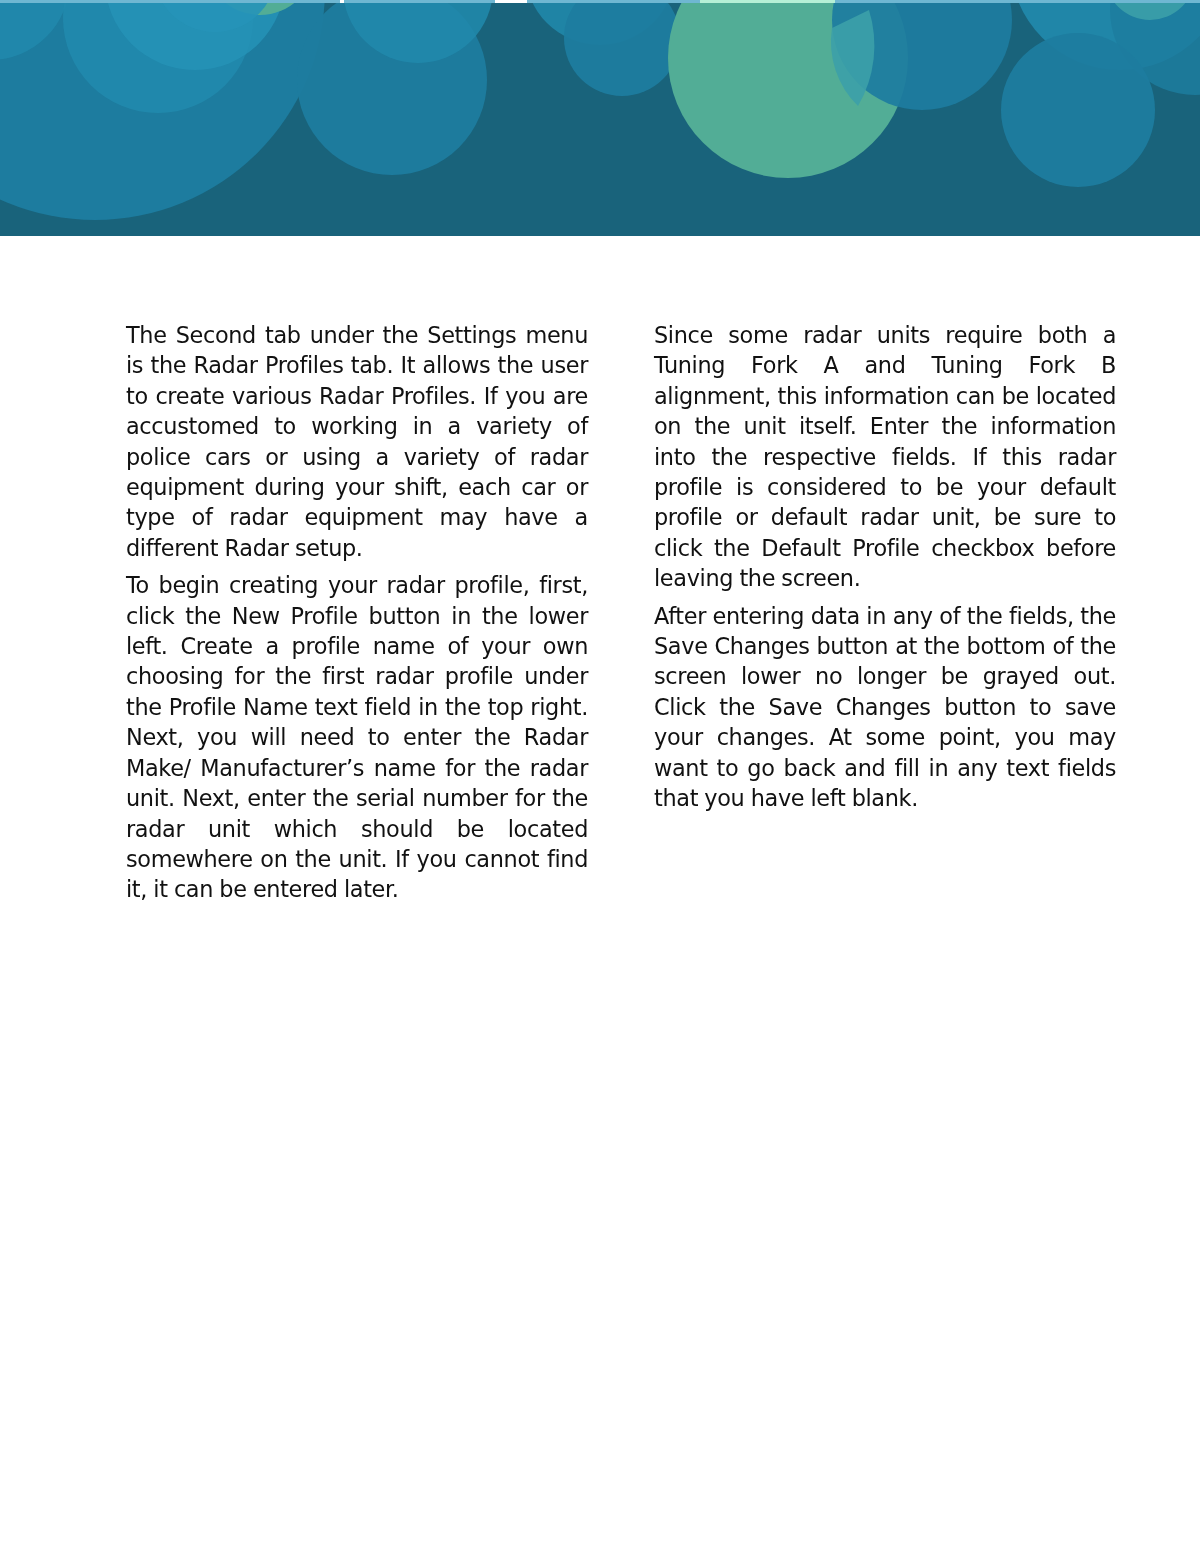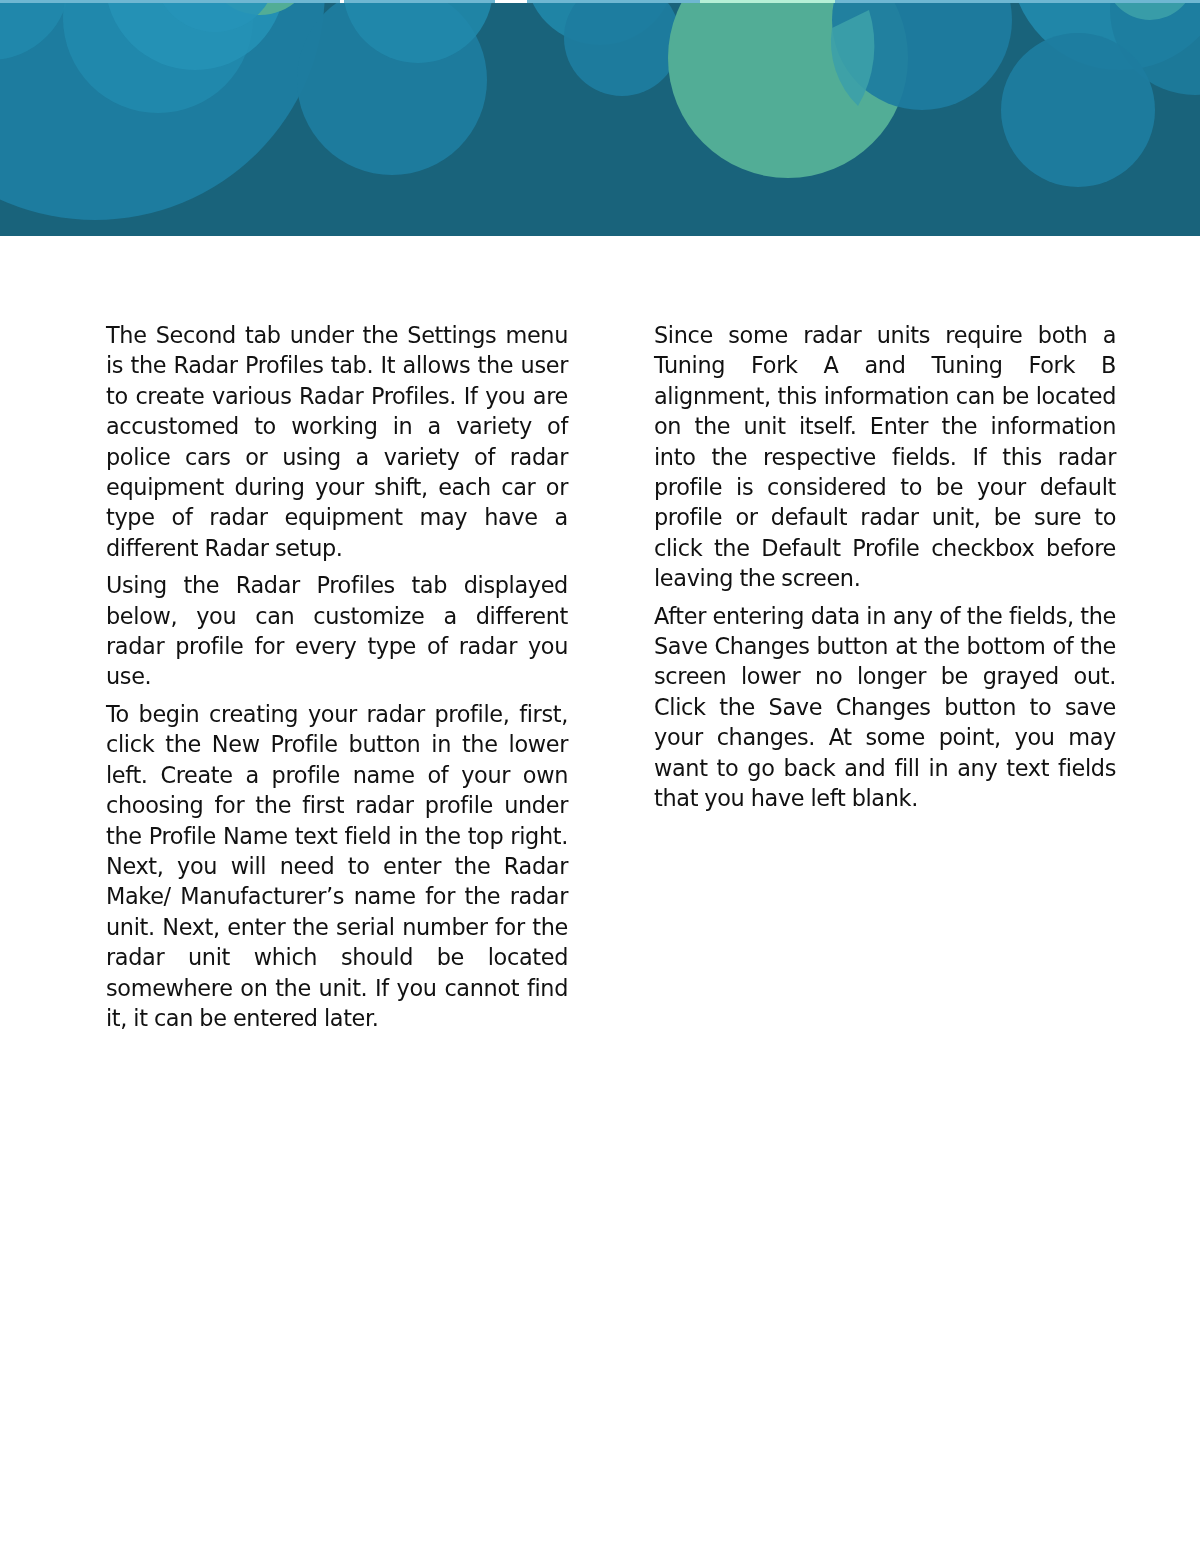--- a/index.html
+++ b/index.html
@@ -27,20 +27,21 @@
     .content {
       position: absolute;
       top: 320px;
       left: 106px;
       width: 1010px;
       display: flex;
       justify-content: space-between;
     }
     .col {
       width: 462px;
+      margin-left: 20px;
     }
     .col p {
       margin: 0 0 7px 0;
       font-size: 22.4px;
       line-height: 30.4px;
       text-align: justify;
       letter-spacing: -0.35px;
       word-spacing: -0.5px;
       hyphens: none;
     }
@@ -82,20 +83,19 @@
     <rect x="0" y="0" width="1200" height="3" fill="#6fb7d2"></rect>
     <rect x="495" y="0" width="32" height="3" fill="#ffffff"></rect>
     <rect x="700" y="0" width="135" height="3" fill="#b6f0d6"></rect>
     <rect x="340" y="0" width="4" height="3" fill="#ffffff"></rect>
   </svg>
 </div>
 
 <div class="content">
   <div class="col">
     <p>The Second tab under the Settings menu is the Radar Profiles tab. It allows the user to create various Radar Profiles. If you are accustomed to working in a variety of police cars or using a variety of radar equipment during your shift, each car or type of radar equipment may have a different Radar setup.</p>
-    <p>Using the Radar Profiles tab displayed below, you can customize a different radar profile for every type of radar you use.</p>
     <p>To begin creating your radar profile, first, click the New Profile button in the lower left. Create a profile name of your own choosing for the first radar profile under the Profile Name text field in the top right. Next, you will need to enter the Radar Make/ Manufacturer’s name for the radar unit. Next, enter the serial number for the radar unit which should be located somewhere on the unit. If you cannot find it, it can be entered later.</p>
   </div>
   <div class="col">
     <p>Since some radar units require both a Tuning Fork A and Tuning Fork B alignment, this information can be located on the unit itself. Enter the information into the respective fields. If this radar profile is considered to be your default profile or default radar unit, be sure to click the Default Profile checkbox before leaving the screen.</p>
     <p>After entering data in any of the fields, the Save Changes button at the bottom of the screen lower no longer be grayed out. Click the Save Changes button to save your changes. At some point, you may want to go back and fill in any text fields that you have left blank.</p>
   </div>
 </div>
 
 </body></html>

